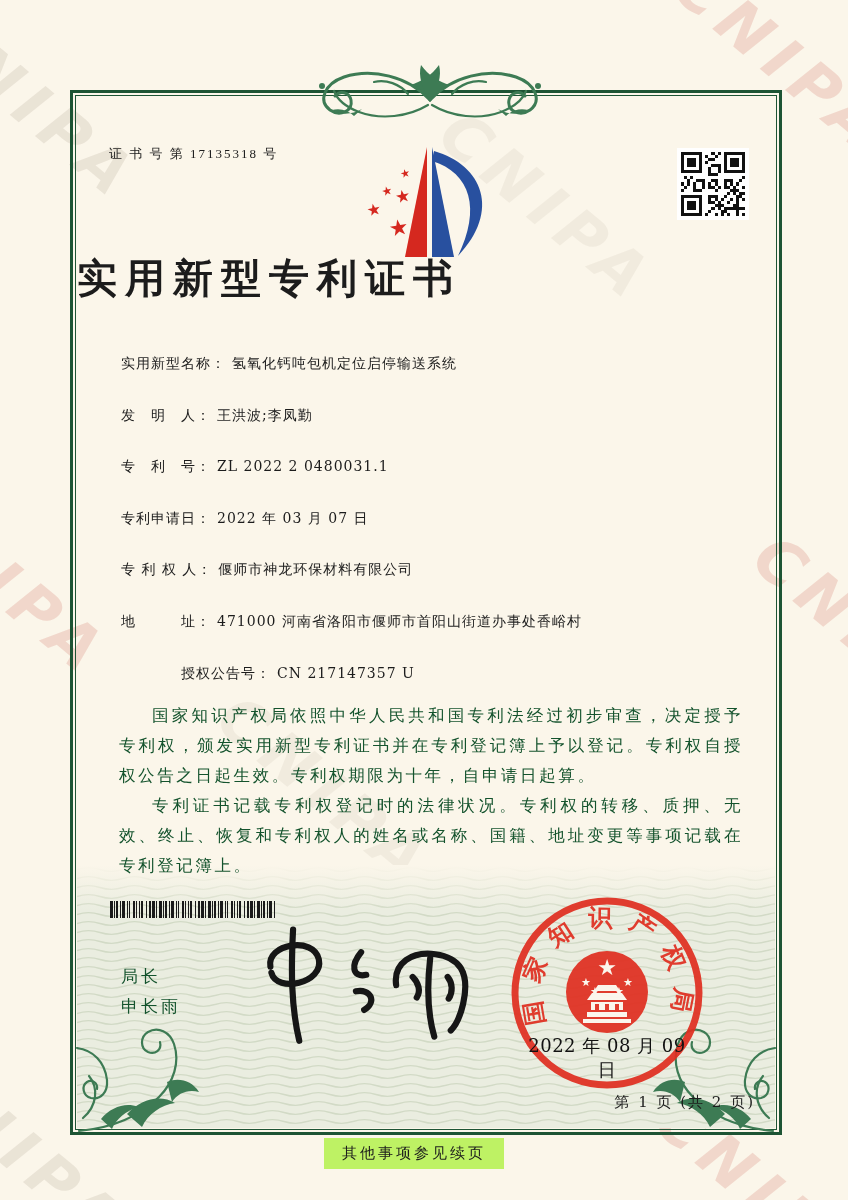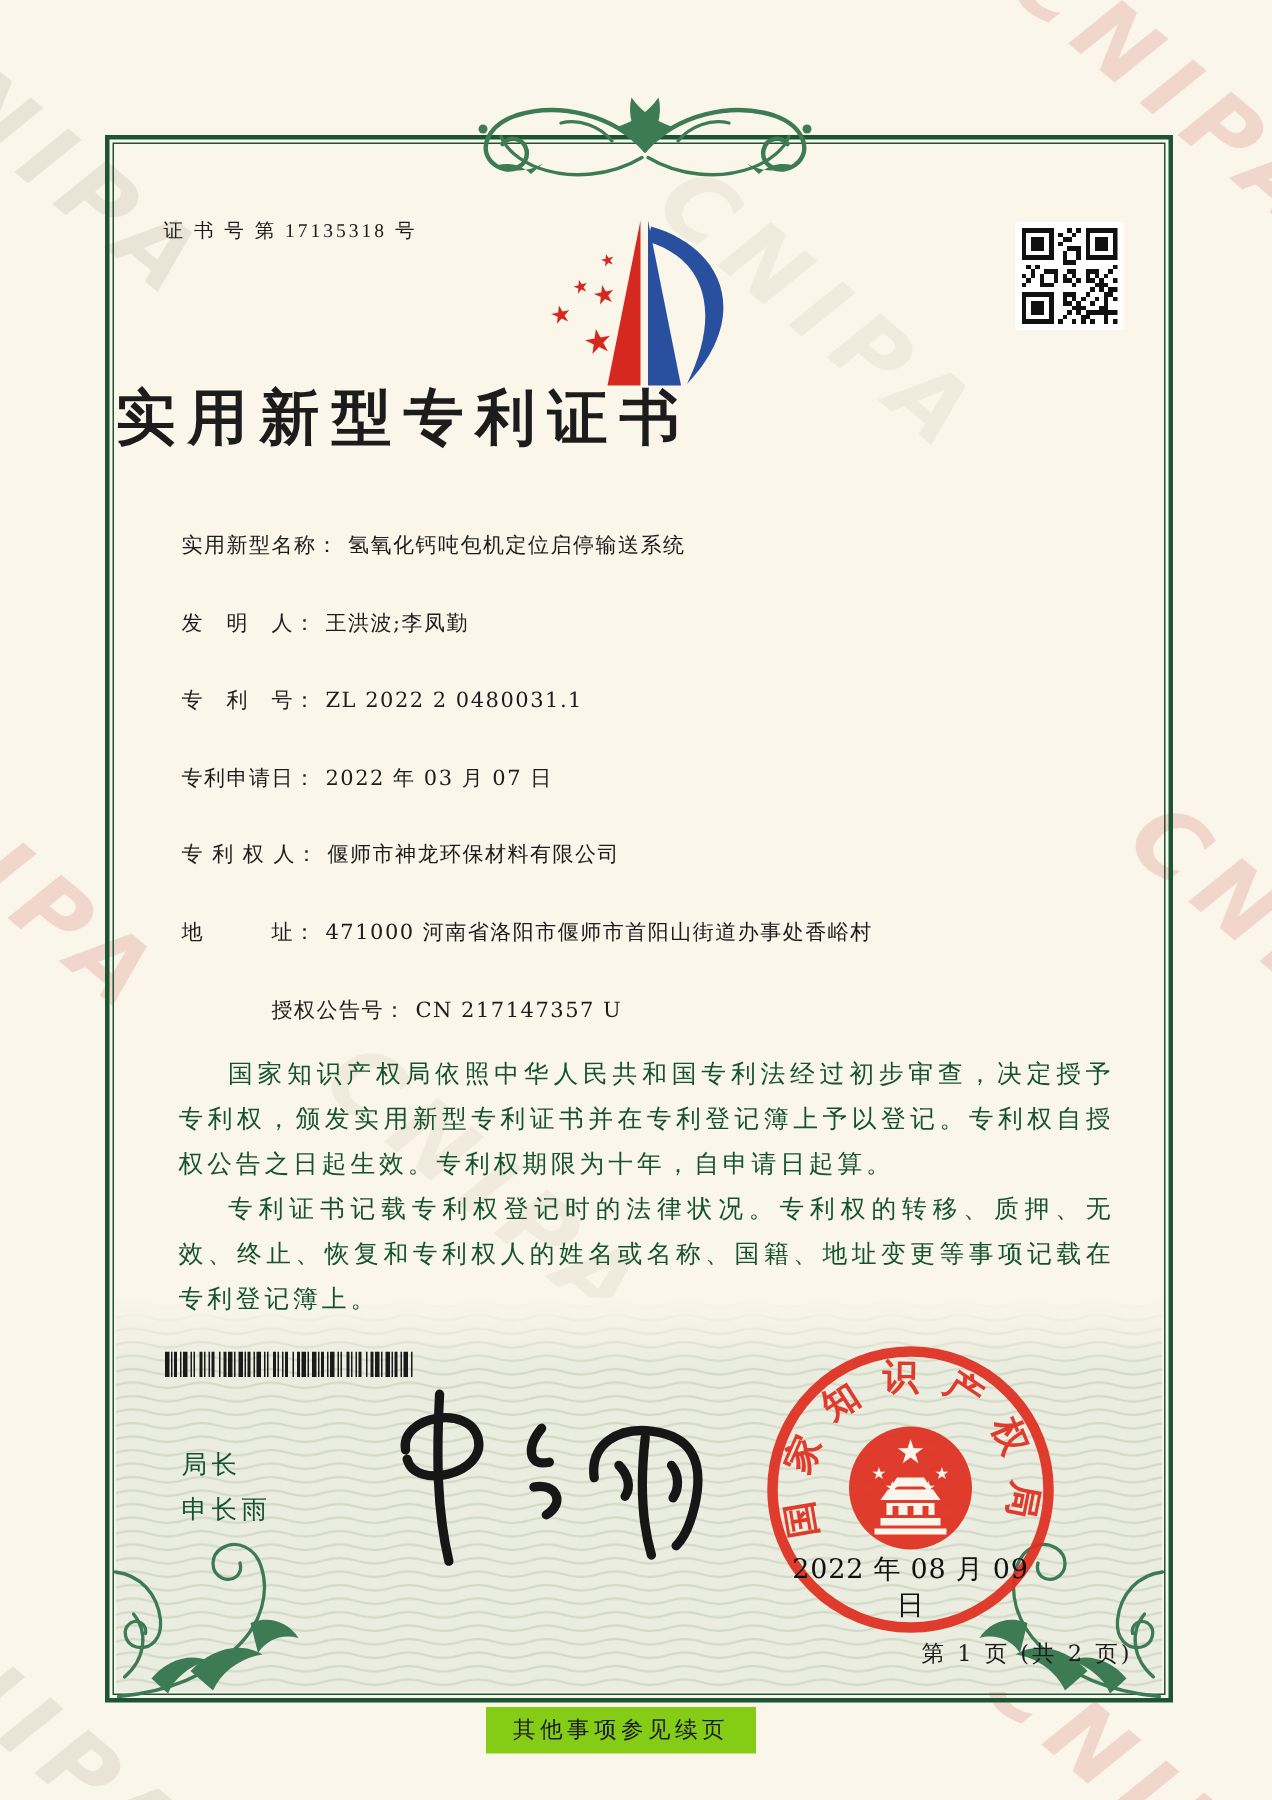--- a/index.html
+++ b/index.html
@@ -56,21 +56,21 @@
           font-family:"DejaVu Sans","Liberation Sans",sans-serif;font-size:17px;
           letter-spacing:3px;color:#14532d;}
   .signer .nm{margin-top:7px;font-family:Liberation Mono, monospace;}
   .signature{position:absolute;left:162px;top:820px;width:246px;height:134px;z-index:3;}
   .sealwrap{position:absolute;left:434px;top:800px;width:200px;height:200px;z-index:3;opacity:.93;}
   .sealdate{position:absolute;left:452px;top:941px;width:164px;text-align:center;
             font-size:18px;letter-spacing:.5px;color:#111;z-index:4;}
   .pageno{position:absolute;left:0;right:24px;top:1000px;text-align:right;
           font-size:15px;letter-spacing:2px;z-index:3;}
 
-  .contbox{position:absolute;left:324px;top:1138px;background:#84cc16;
+  .contbox{position:absolute;left:324px;top:1138px;background:#bef264;
            padding:6px 18px;font-size:15px;letter-spacing:3px;z-index:3;}
 
   .gstroke{fill:none;stroke:var(--ornament-green,#3d7b54);stroke-width:3;stroke-linecap:round;}
   .gstroke2{fill:none;stroke:var(--ornament-green,#3d7b54);stroke-width:2.2;stroke-linecap:round;}
   .gfill{fill:var(--ornament-green,#3d7b54);stroke:none;}
   .sig{fill:none;stroke:#161616;stroke-width:6;stroke-linecap:round;stroke-linejoin:round;}
 </style>
 </head>
 <body>
 

